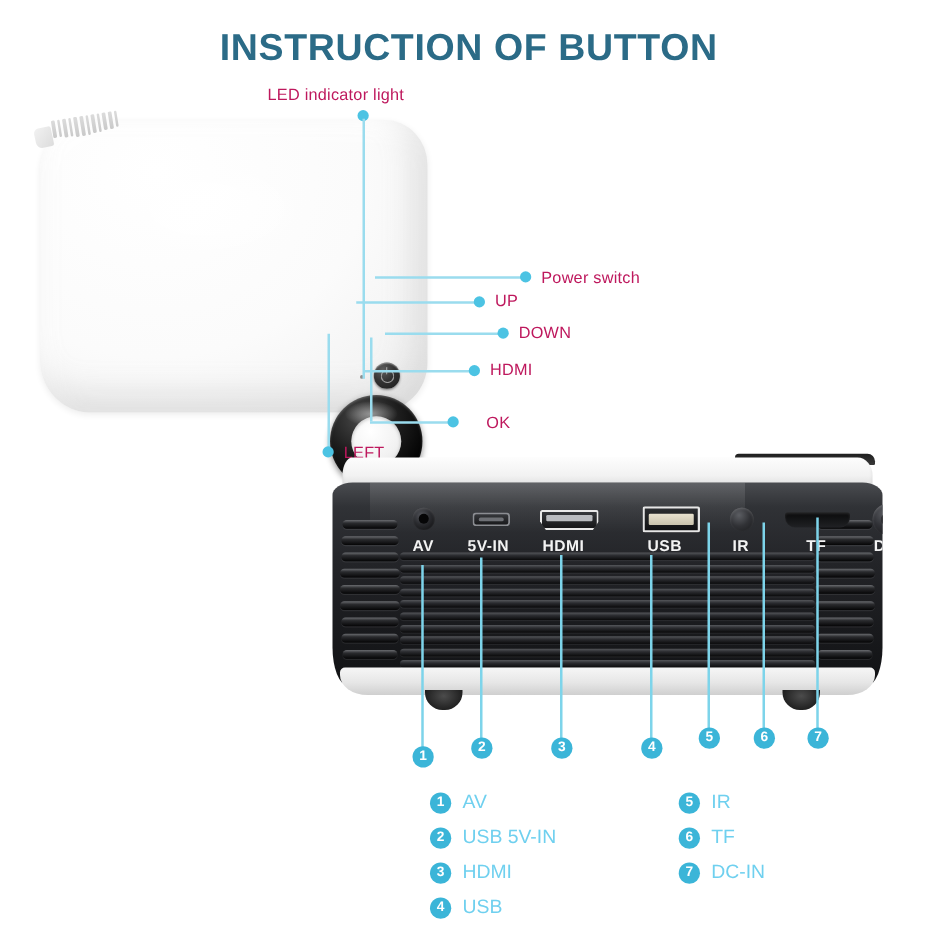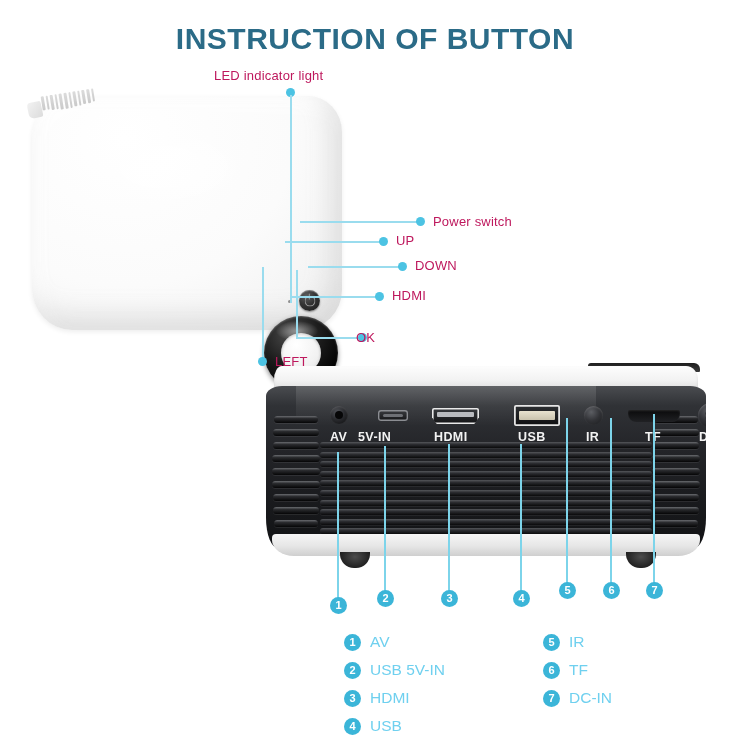--- a/index.html
+++ b/index.html
@@ -320,21 +320,21 @@
   <div class="dot" style="left:398px;top:262px;"></div>
   <div class="calloutLabel" style="left:415px;top:258px;">DOWN</div>
 
   <div class="lline h" style="left:292px;top:296px;width:87px;"></div>
   <div class="dot" style="left:375px;top:292px;"></div>
   <div class="calloutLabel" style="left:392px;top:288px;">HDMI</div>
 
   <div class="lline v" style="left:296px;top:270px;height:67px;"></div>
   <div class="lline h" style="left:296px;top:337px;width:67px;"></div>
   <div class="dot" style="left:358px;top:333px;"></div>
-  <div class="calloutLabel" style="left:356px;top:330px;">OK</div>
+  <div class="calloutLabel" style="left:389px;top:330px;">OK</div>
 
   <div class="lline v" style="left:262px;top:267px;height:94px;"></div>
   <div class="dot" style="left:258px;top:357px;"></div>
   <div class="calloutLabel" style="left:275px;top:354px;">LEFT</div>
 
   <div id="botProj">
     <div class="botTopDark"></div>
     <div class="botTop"></div>
 
     <div class="botFace">
@@ -376,21 +376,21 @@
 
       <div class="port avJack" style="left:64px;top:20px;"></div>
       <div class="port microUsb" style="left:112px;top:24px;"></div>
       <div class="port hdmi" style="left:166px;top:22px;"></div>
       <div class="port usbA" style="left:248px;top:19px;"></div>
       <div class="port irEye" style="left:318px;top:20px;"></div>
       <div class="port tfSlot" style="left:362px;top:24px;"></div>
       <div class="port dcJack" style="left:432px;top:17px;"></div>
 
       <div class="portLabel" style="left:64px;top:44px;">AV</div>
-      <div class="portLabel" style="left:92px;top:44px;text-align:center;">5V-IN</div>
+      <div class="portLabel" style="left:108px;top:44px;text-align:center;">5V-IN</div>
       <div class="portLabel" style="left:168px;top:44px;">HDMI</div>
       <div class="portLabel" style="left:252px;top:44px;">USB</div>
       <div class="portLabel" style="left:320px;top:44px;">IR</div>
       <div class="portLabel" style="left:379px;top:44px;">TF</div>
       <div class="portLabel" style="left:433px;top:44px;">DC</div>
     </div>
 
     <div class="botBase"></div>
     <div class="foot" style="left:82px;"></div>
     <div class="foot" style="left:368px;"></div>

